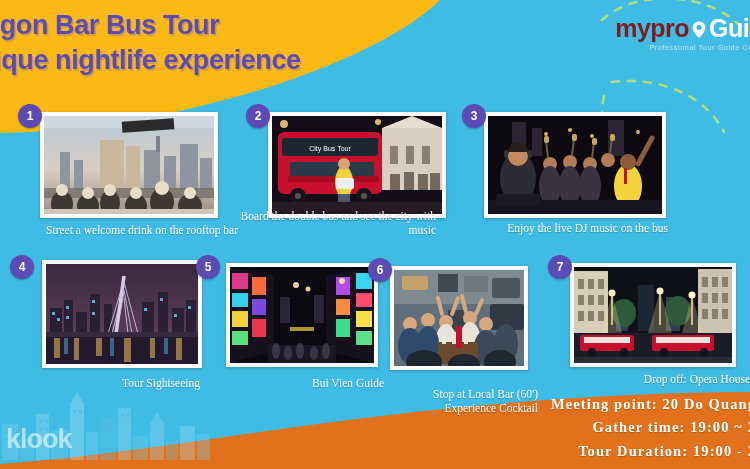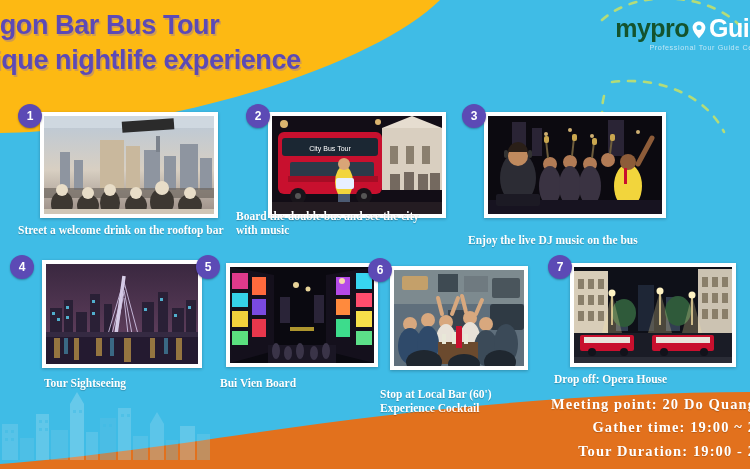--- a/index.html
+++ b/index.html
@@ -10,21 +10,21 @@
     position:relative;
   }
   #poster{position:absolute;inset:0;width:750px;height:469px;overflow:hidden;background:#3fbce6;}
 
   
   .bg-svg{position:absolute;left:0;top:0;width:750px;height:469px;}
 
   
   .logo{position:absolute;right:-14px;top:16px;text-align:right;line-height:1;}
   .logo-word{font-size:25px;font-weight:bold;letter-spacing:-0.5px;white-space:nowrap;}
-  .logo-my{color:#14532d;}
+  .logo-my{color:#7f1d1d;}
   .logo-guide{color:#ffffff;}
   .logo-tag{font-size:7.2px;color:#bfe6f5;letter-spacing:.6px;margin-top:3px;margin-right:4px;white-space:nowrap;}
   .pin{display:inline-block;position:relative;width:20px;height:20px;vertical-align:-3px;}
   .pin svg{position:absolute;left:0;top:0;}
 
   
   .headline{position:absolute;left:-22px;top:8px;width:430px;}
   .headline div{
     font-size:27px;font-weight:bold;color:#5c4ab5;
     letter-spacing:-0.4px;line-height:1.28;white-space:nowrap;
@@ -39,22 +39,22 @@
     box-sizing:border-box;
   }
   .photo .inner{width:100%;height:100%;overflow:hidden;position:relative;display:block;}
   .badge{
     position:absolute;width:24px;height:24px;border-radius:50%;
     background:#5c4ab5;color:#fff;font-size:12px;font-weight:bold;
     display:flex;align-items:center;justify-content:center;
     box-shadow:0 1px 2px rgba(0,0,0,.3);z-index:5;
   }
   .caption{
-    position:absolute;color:#ffffff;text-align:left;
-    font-family:"Liberation Serif", serif;font-weight:bold;
+    position:absolute;color:#ffffff;text-align:right;
+    font-family:"Liberation Serif", serif;font-weight:normal;
     font-size:11.5px;line-height:1.2;
     text-shadow:0 1px 1px rgba(0,0,0,.25);
   }
 
   
   .footer{position:absolute;right:-6px;bottom:6px;text-align:right;}
   .footer div{
     font-family:"Liberation Serif", serif;font-weight:bold;
     color:#ffffff;font-size:14.5px;letter-spacing:1.1px;
     line-height:1.62;white-space:nowrap;
@@ -278,21 +278,21 @@
               <rect x="56" y="20" width="5" height="7" rx="2"></rect>
               <rect x="84" y="18" width="5" height="7" rx="2"></rect>
               <rect x="104" y="22" width="5" height="7" rx="2"></rect>
               <rect x="122" y="18" width="5" height="7" rx="2"></rect>
             </g>
           <rect x="0" y="84" width="174" height="14" fill="#171320"></rect>
           <rect x="8" y="78" width="44" height="12" rx="2" fill="#1c1a24"></rect>
         </svg>
       </div>
     </div>
-    <div class="caption" style="left:6px;top:130px;width:200px;">Enjoy the live DJ music on the bus</div>
+    <div class="caption" style="left:6px;top:118px;width:200px;">Enjoy the live DJ music on the bus</div>
   </div>
 
   <div class="card" style="left:10px;top:255px;">
     <div class="badge" style="left:0px;top:0px;">4</div>
     <div class="photo" style="position:absolute;left:32px;top:5px;width:160px;height:108px;">
       <div class="inner">
         <svg viewBox="0 0 152 100" width="100%" height="100%" preserveAspectRatio="none">
           <defs>
               <linearGradient id="sky4" x1="0" y1="0" x2="0" y2="1">
             <stop offset="0" stop-color="#3a2840"></stop>
@@ -393,21 +393,21 @@
             <ellipse cx="70" cy="84" rx="4" ry="8"></ellipse>
               <ellipse cx="84" cy="86" rx="4" ry="7"></ellipse>
             <ellipse cx="96" cy="84" rx="4" ry="8"></ellipse>
           </g>
           <g fill="#f2d13c" opacity=".7">
               <rect x="60" y="60" width="24" height="4"></rect>
             </g>
         </svg>
       </div>
     </div>
-    <div class="caption" style="left:24px;top:122px;width:164px;">Bui Vien Board</div>
+    <div class="caption" style="left:24px;top:122px;width:164px;">Bui Vien Guide</div>
   </div>
 
   <div class="card" style="left:368px;top:258px;">
     <div class="badge" style="left:0px;top:0px;">6</div>
     <div class="photo" style="position:absolute;left:22px;top:8px;width:138px;height:104px;">
       <div class="inner">
         <svg viewBox="0 0 130 96" width="100%" height="100%" preserveAspectRatio="none">
           <rect width="130" height="96" fill="#5f6f7c"></rect>
           <rect x="0" y="0" width="130" height="34" fill="#7d8a8f"></rect>
           <rect x="8" y="6" width="26" height="14" rx="2" fill="#c4a06a"></rect>
@@ -530,14 +530,15 @@
     </div>
     <div class="caption" style="left:6px;top:118px;width:196px;">Drop off: Opera House</div>
   </div>
 
   <div class="footer">
     <div>Meeting point: 20 Do Quang</div>
     <div>Gather time:  19:00 ~ 2</div>
     <div>Tour Duration: 19:00 - 2</div>
   </div>
 
+  <div class="klook">klook</div>
 
 </div>
 
 </body></html>

